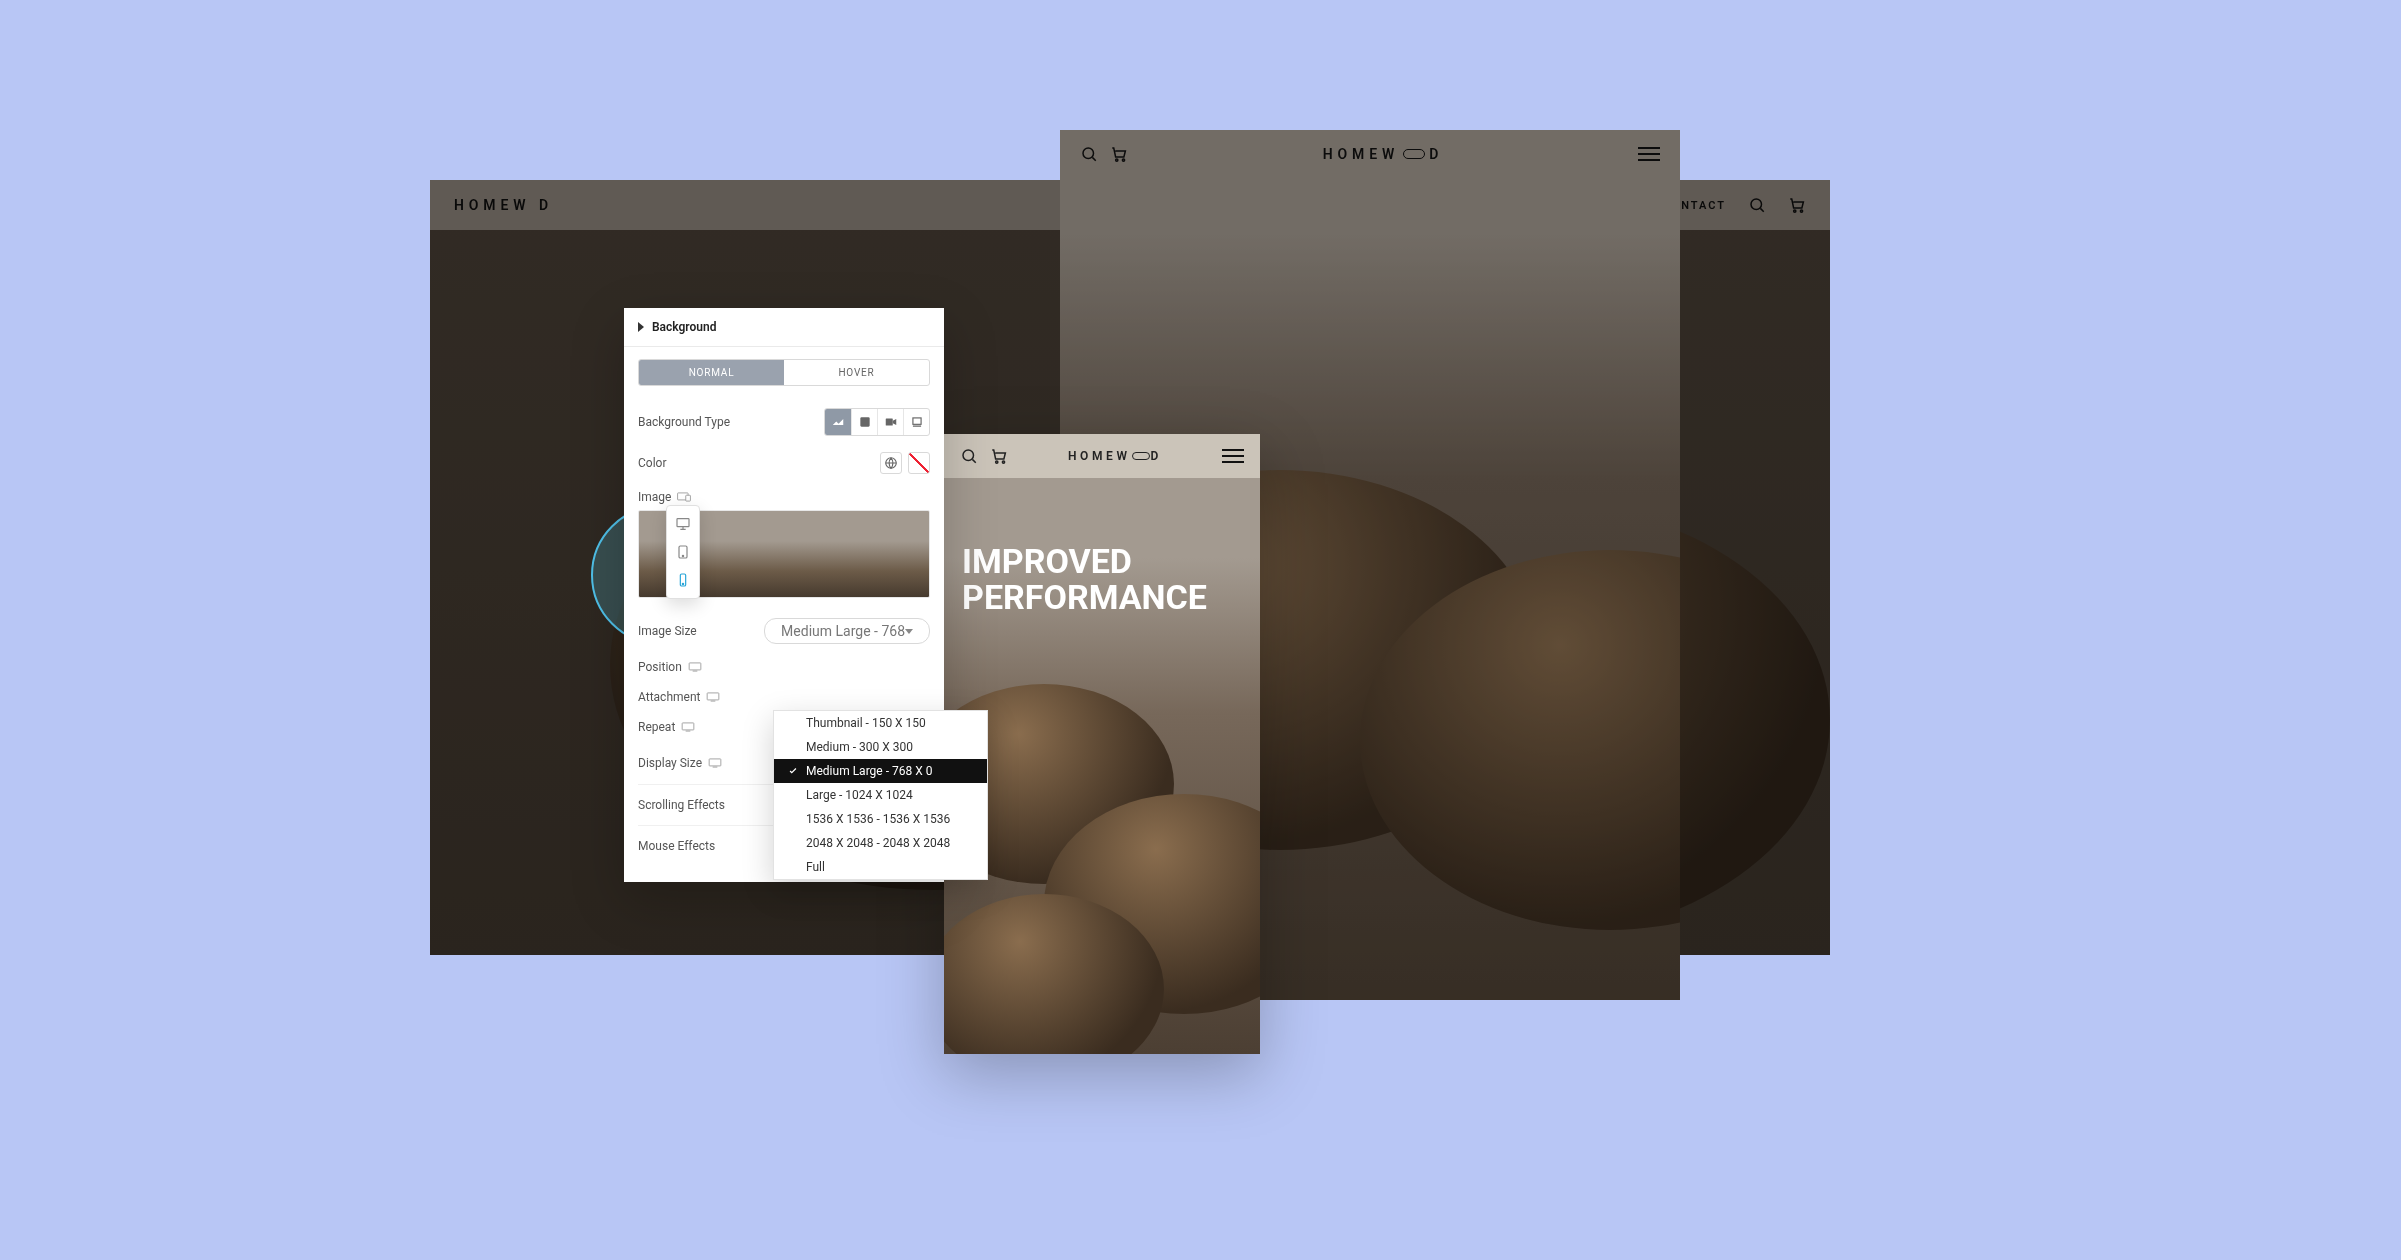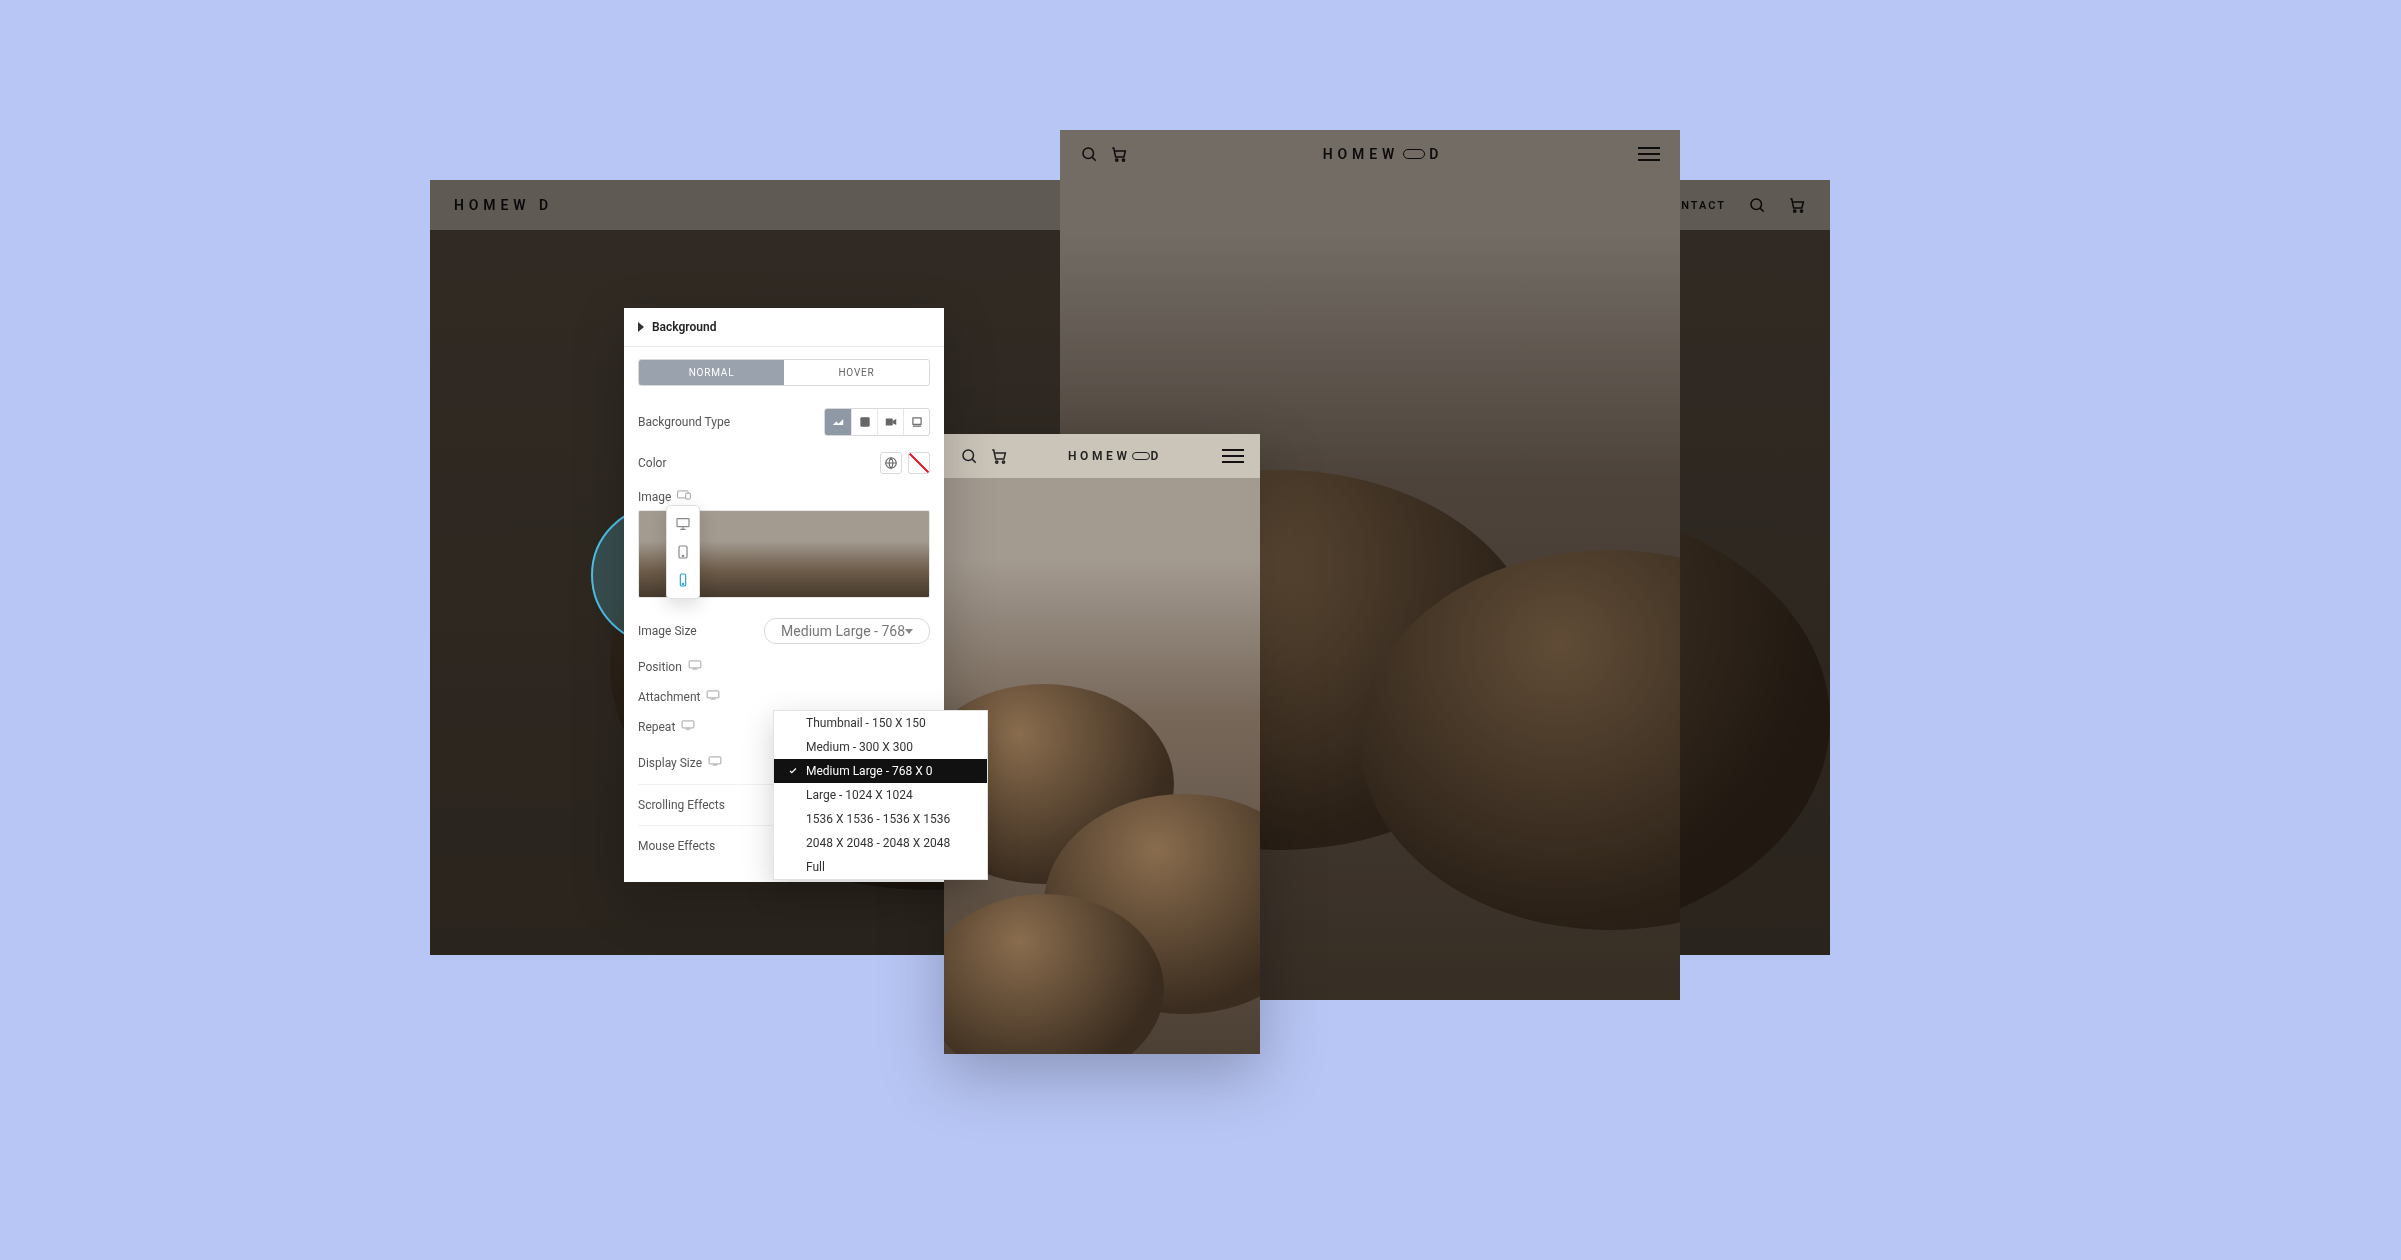--- a/index.html
+++ b/index.html
@@ -102,21 +102,21 @@
 .swatch.none{background:linear-gradient(to top right,transparent 45%,#e23 46%,#e23 54%,transparent 55%)}
 .image-preview{
   width:100%;height:88px;margin:4px 0 12px;border:1px solid #e7e7e7;border-radius:2px;
   background:linear-gradient(to bottom,#a39a90 0,#a39a90 35%,#6c5b48 70%,#463a2e 100%);
 }
 .select{
   display:flex;align-items:center;justify-content:space-between;
   border:1px solid #d9d9d9;border-radius:12px;height:26px;padding:0 16px;min-width:140px;font-size:14px;color:#777
 }
 .select .chev{width:0;height:0;border-left:4px solid transparent;border-right:4px solid transparent;border-top:5px solid #888}
-.label-icon{display:inline-flex;align-items:flex-start;gap:6px;color:#555}
+.label-icon{display:inline-flex;align-items:center;gap:6px;color:#555}
 .dev-icon{width:14px;height:10px;color:#999}
 .dev-icon svg{width:100%;height:100%;display:block}
 .micro-row{display:flex;align-items:center;justify-content:space-between;padding:10px 0;border-top:1px solid #f0f0f0}
 .toggle{width:42px;height:20px;border-radius:10px;background:#e8e8e8;position:relative;display:flex;align-items:center;justify-content:flex-end;padding-right:6px;font-size:8px;color:#aaa}
 .toggle::before{content:"";position:absolute;left:2px;top:2px;width:16px;height:16px;background:#fff;border-radius:50%;box-shadow:0 1px 2px rgba(0,0,0,.2)}
 
 
 .device-circle{
   position:absolute;left:591px;top:505px;width:140px;height:140px;border-radius:50%;
   background:rgba(88,190,220,.25);border:2px solid #4fc0e8;
@@ -217,20 +217,24 @@
             </svg>
         </span>
       </span>
       <span class="mobile-brand">HOMEW<span class="oo"></span>D</span>
       <span class="hamburger">
           <span></span>
           <span></span>
           <span></span>
         </span>
     </div>
+    <div class="hero-text">
+      <div>IMPROVED</div>
+      <div>PERFORMANCE</div>
+    </div>
     <div class="bowl" style="left:-30px;top:250px;width:260px;height:200px"></div>
     <div class="bowl" style="left:100px;top:360px;width:280px;height:220px"></div>
     <div class="bowl" style="left:-20px;top:460px;width:240px;height:190px"></div>
   </div>
 
   <div class="device-circle"></div>
 
   <div class="panel">
     <div class="panel-header">
       <span class="caret"></span>

